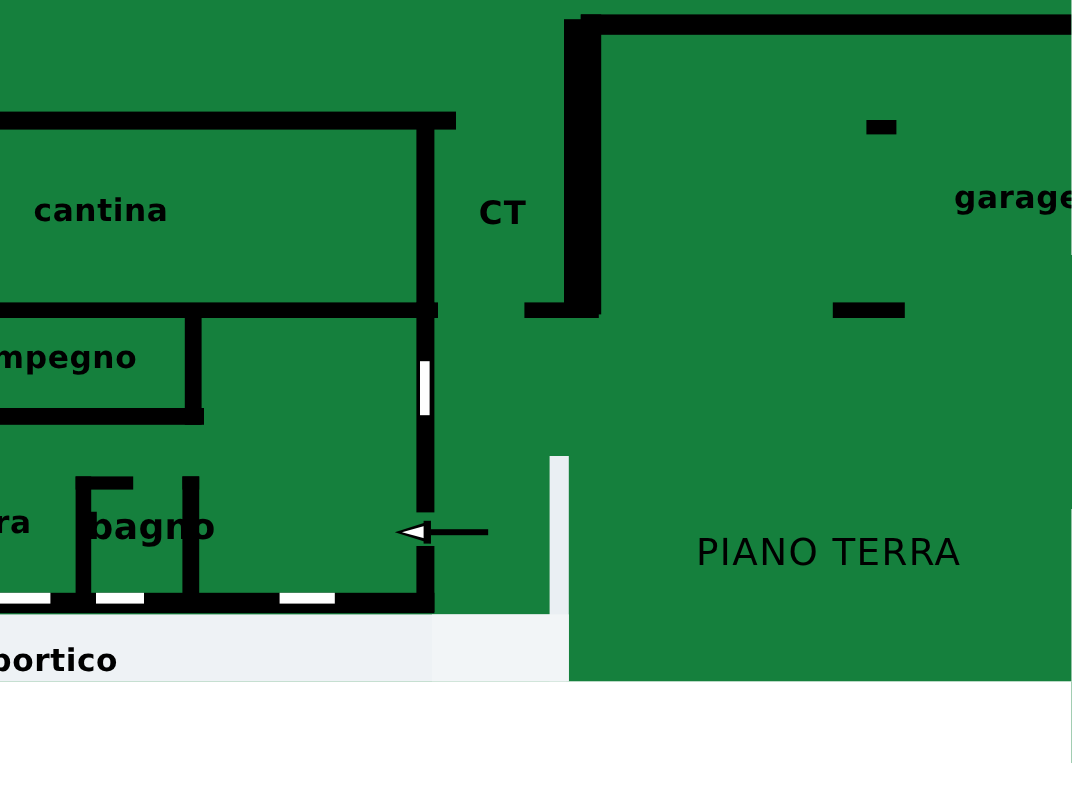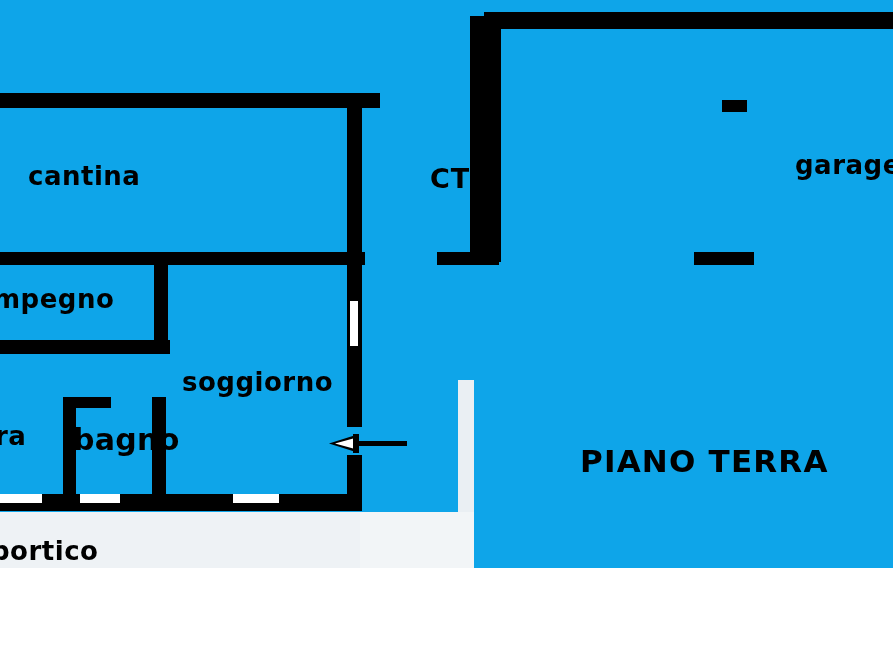--- a/index.html
+++ b/index.html
@@ -5,21 +5,21 @@
 <style>
   html, body {
     margin: 0;
     padding: 0;
     background: #ffffff;
   }
   #plan {
     position: relative;
     width: 893px;
     height: 568px;
-    background: #0ea5e9;
+    background: #15803d;
     overflow: hidden;
     font-family: "DejaVu Sans", "Liberation Sans", sans-serif;
   }
   
   .tint {
     position: absolute;
     background: #eef2f5;
   }
   .tint2 {
     position: absolute;
@@ -53,25 +53,24 @@
     font-size: 26px;
     letter-spacing: 0.5px;
   }
   .label-small {
     font-size: 30px;
     letter-spacing: 0.3px;
   }
   .label-ct {
     font-size: 27px;
     letter-spacing: 1px;
-    margin-left: 31px;
   }
   .label-floor {
     font-size: 31px;
-    font-weight: 700;
+    font-weight: 400;
     letter-spacing: 1.2px;
   }
   
   .arrow-wrap {
     position: absolute;
   }
   .arrow-wrap svg {
     display: block;
   }
 </style>
@@ -141,21 +140,20 @@
   </div>
 
   <div class="label label-room" style="left:28px; top:163px;">cantina</div>
 
   <div class="label label-ct" style="left:399px; top:165px;">CT</div>
 
   <div class="label label-room" style="left:795px; top:152px;">garage</div>
 
   <div class="label label-room" style="left:-7px; top:286px;">mpegno</div>
 
-  <div class="label label-room" style="left:182px; top:369px;">soggiorno</div>
 
   <div class="label label-room" style="left:-5px; top:423px;">ra</div>
 
   <div class="label label-small" style="left:73px; top:425px;">bagno</div>
 
   <div class="label label-room" style="left:-9px; top:538px;">portico</div>
 
   <div class="label label-floor" style="left:580px; top:446px;">PIANO TERRA</div>
 
 </div>

